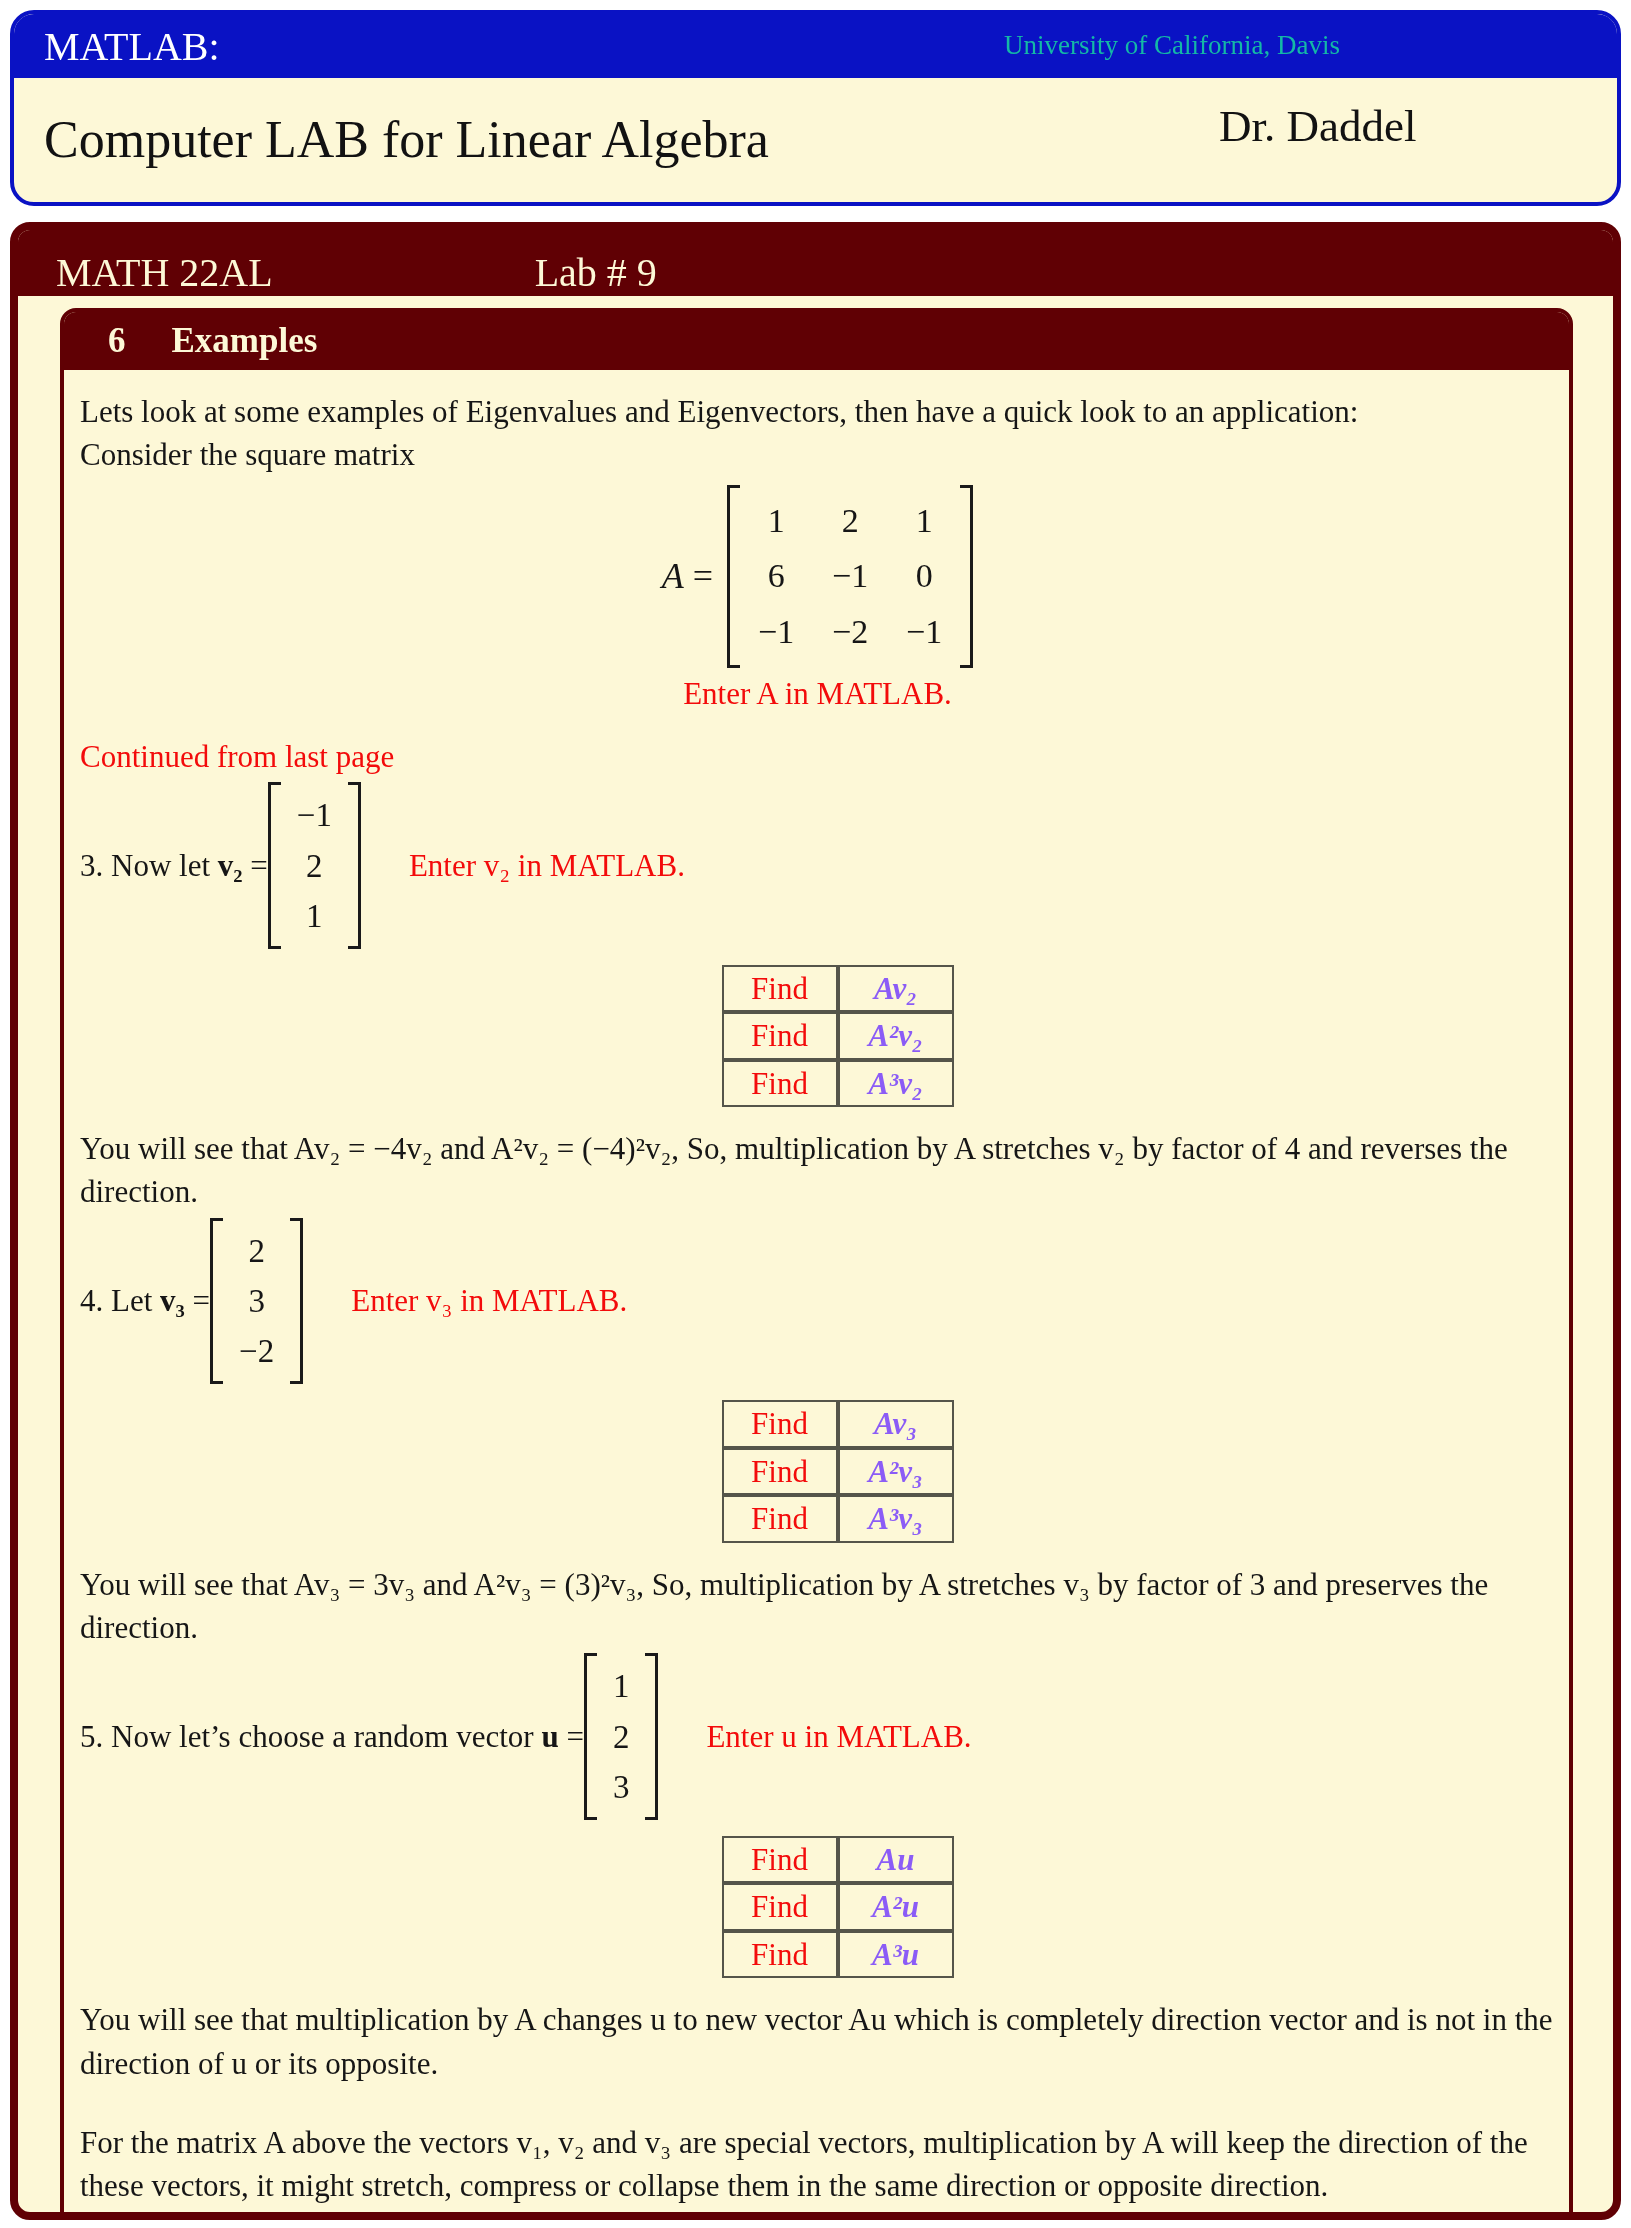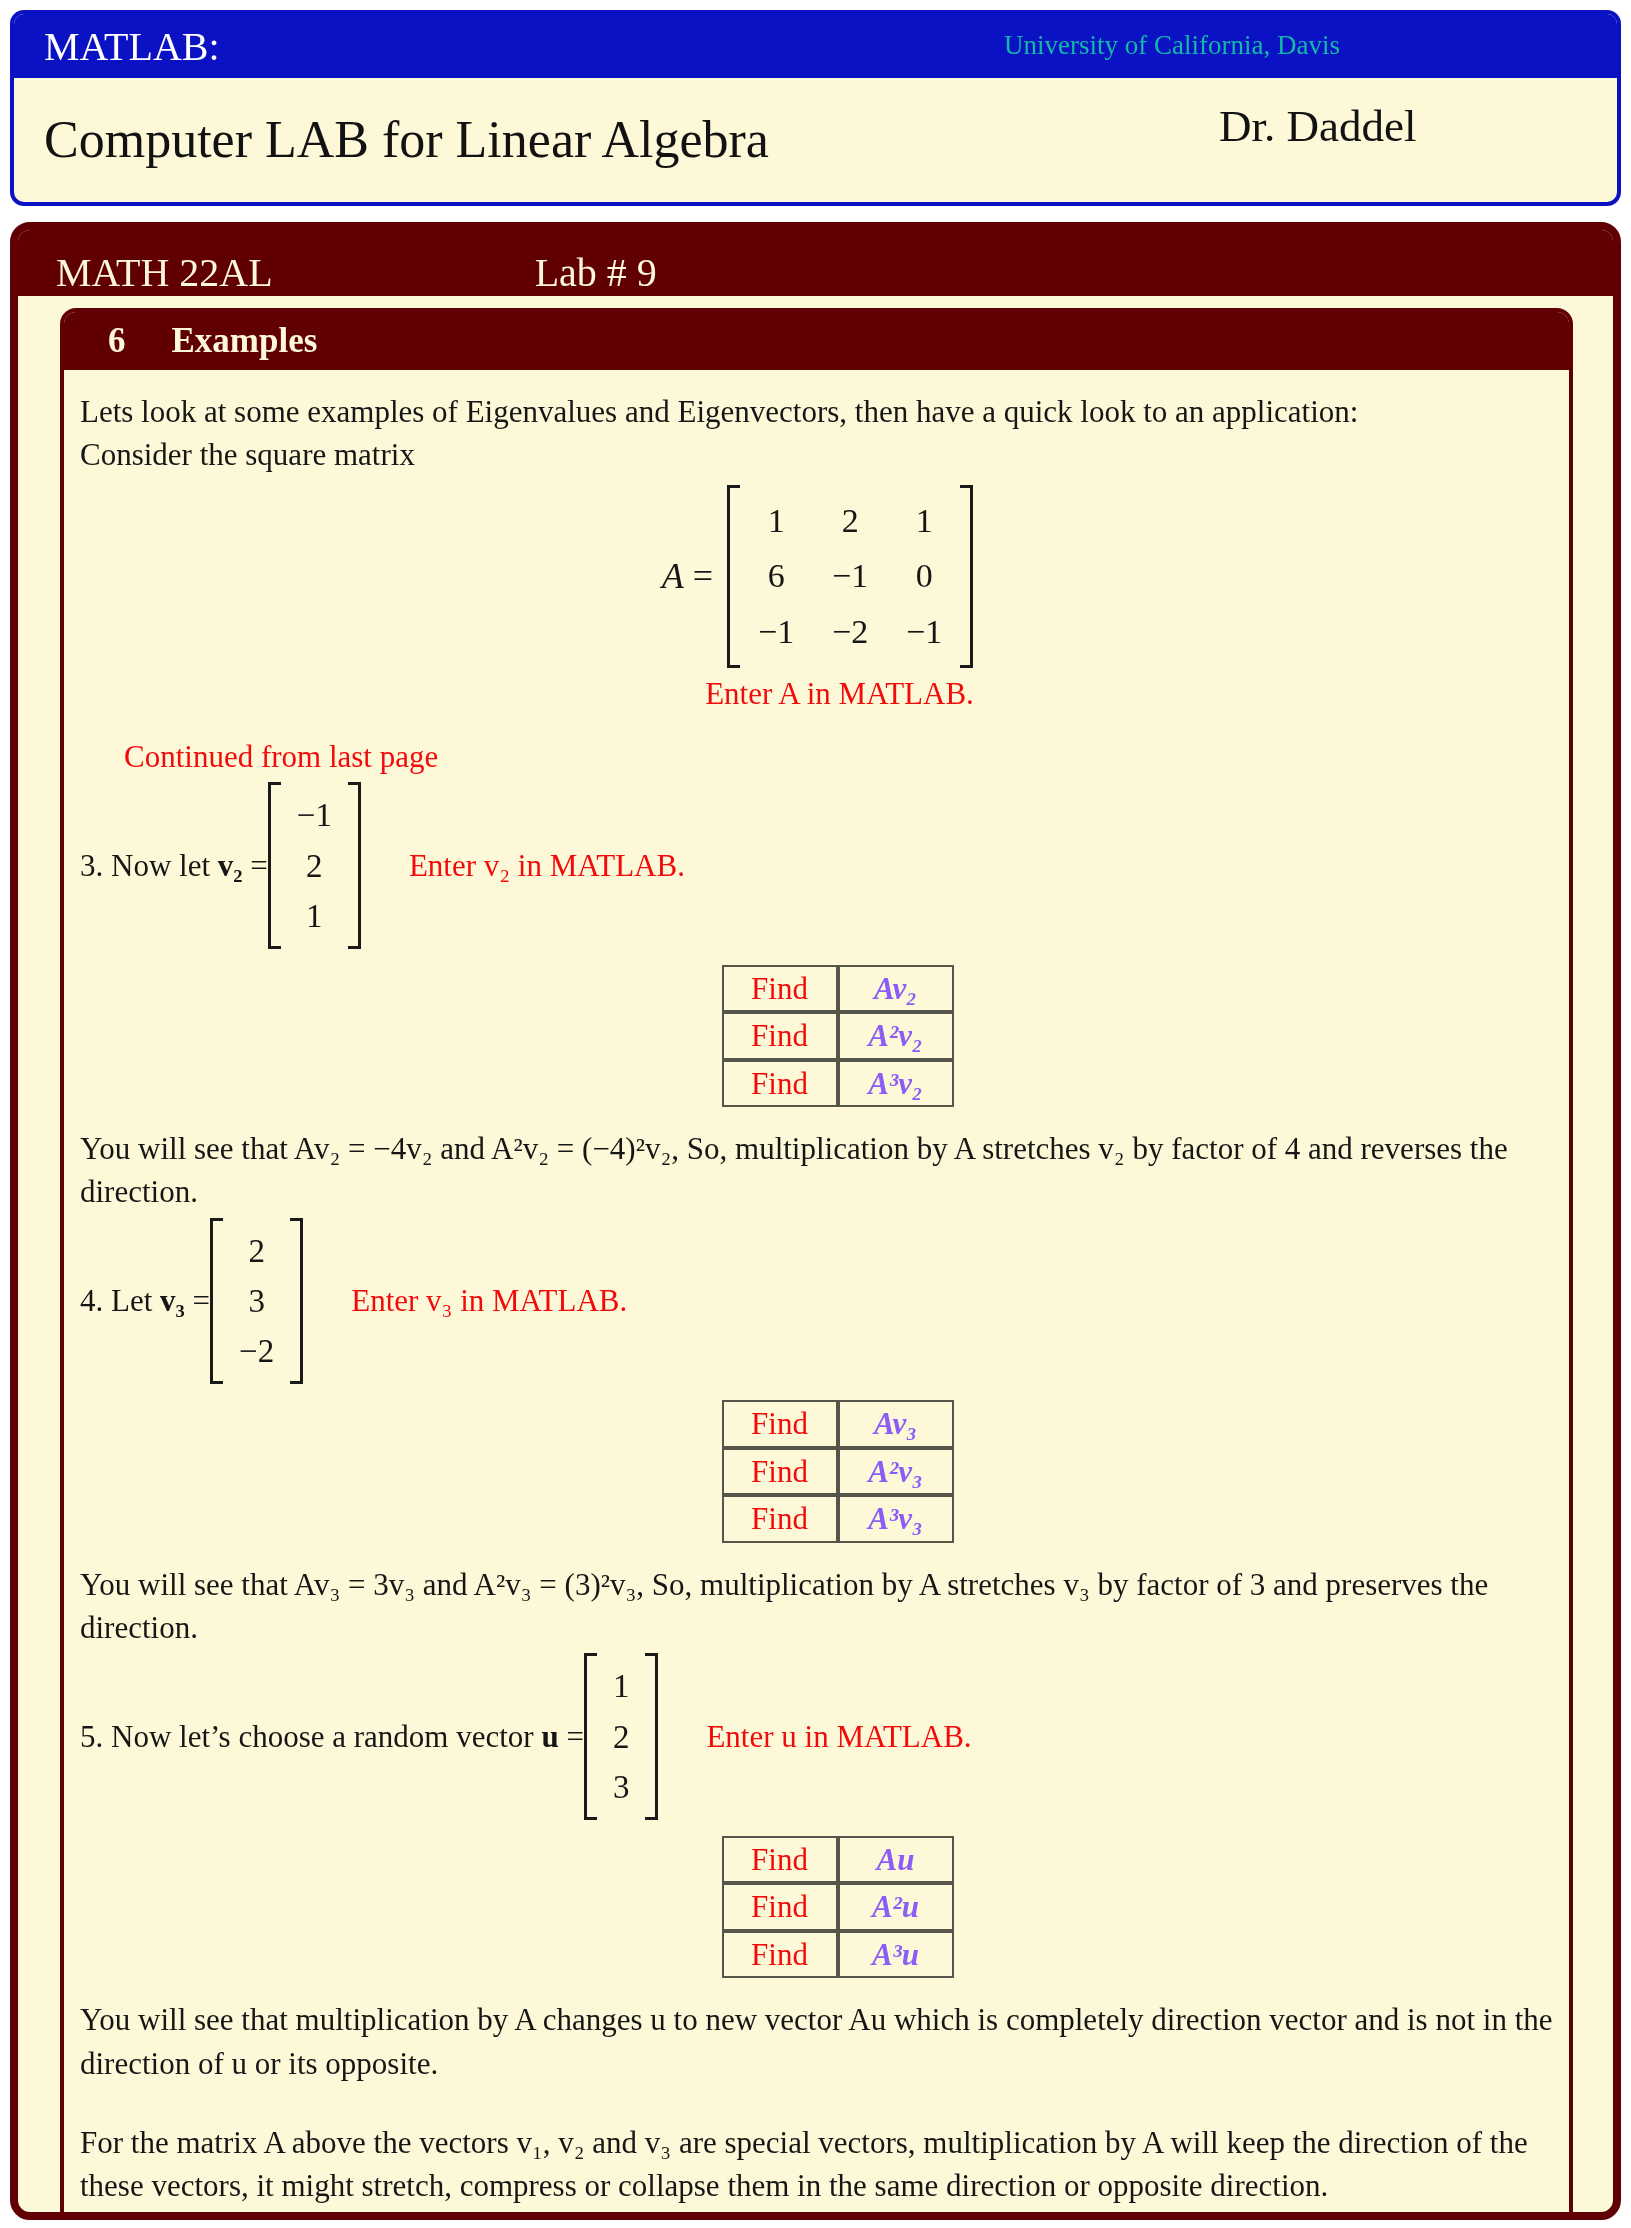--- a/index.html
+++ b/index.html
@@ -2,21 +2,21 @@
 <html><head>
 <meta charset="utf-8">
 <style>
   * { margin:0; padding:0; box-sizing:border-box; }
   html,body { width:1631px; height:2228px; background:#ffffff;
     font-family:"Liberation Serif","DejaVu Serif",serif; color:#161616; }
   .page { position:relative; width:1631px; height:2228px; }
 
   
   .header-box { position:absolute; left:10px; top:10px; width:1611px; height:196px;
-    background:#fdf8d7; border:4px solid #0a12c4; border-radius:14px; overflow:hidden;text-align:center; }
+    background:#fdf8d7; border:4px solid #0a12c4; border-radius:24px; overflow:hidden;text-align:center; }
   .header-bar { height:64px; background:#0a12c4; position:relative;
     display:flex; align-items:center; }
   .hb-title { color:#ffffff; font-size:40px; margin-left:30px; }
   .hb-univ { position:absolute; left:990px; top:16px; color:#14b8a6; font-size:27px; }
   .header-sub { position:relative; height:130px; }
   .hs-subtitle { position:absolute; left:30px; top:32px; font-size:52px; color:#121212; }
   .hs-instructor { position:absolute; left:1205px; top:22px; font-size:45px; color:#121212; }
 
   
   .main-box { position:absolute; left:10px; top:222px; width:1611px; height:1998px;
@@ -29,21 +29,21 @@
 
   
   .examples-box { border:4px solid #600004; border-radius:16px; background:#fdf8d7;
     overflow:hidden; }
   .examples-header { height:58px; background:#600004; display:flex; align-items:center; }
   .eh-num { color:#fdf8d7; font-size:35px; font-weight:bold; margin-left:44px; }
   .eh-title { color:#fdf8d7; font-size:35px; font-weight:bold; margin-left:46px; }
 
   .examples-body { padding:20px 14px 18px 16px; font-size:31px; line-height:1.4; }
   .para { color:#161616; }
-  .red { color:#f30b0b;margin-left:44px; }
+  .red { color:#f30b0b; }
   .center { text-align:center; }
   .mt-md { margin-top:20px; }
   .mt-xl { margin-top:36px; }
   .ivar { font-style:italic; }
 
   
   .matrix-row { display:flex; justify-content:center; align-items:center; margin:8px 0 4px 0; }
   .mlabel { font-size:36px; margin-right:14px; }
   .bracketed { display:flex; align-items:stretch; }
   .brk { width:13px; border:3px solid #1a1a1a; }

